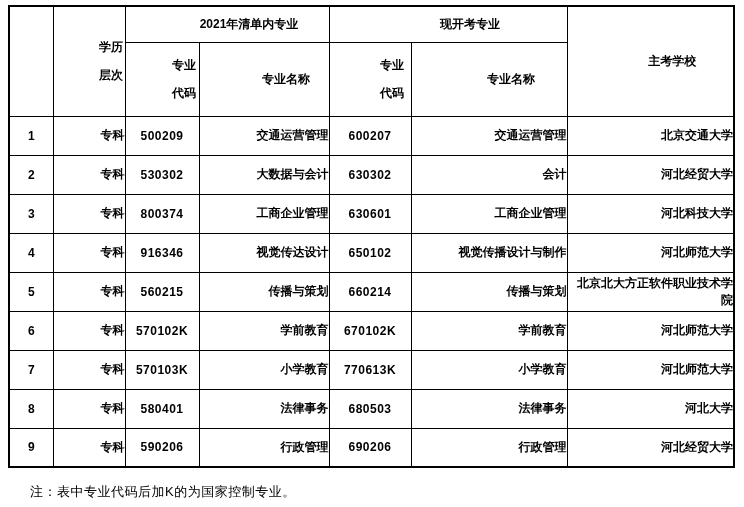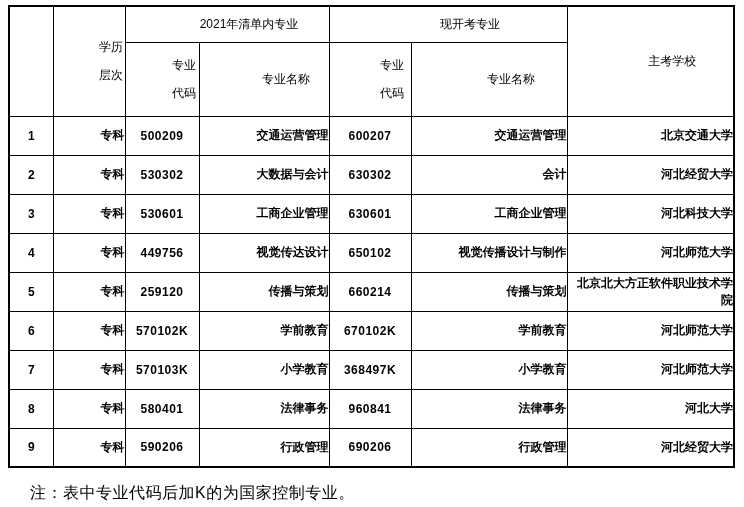--- a/index.html
+++ b/index.html
@@ -27,21 +27,21 @@
   .spec-table th,
   .spec-table td {
     border: 1px solid #000000;
     font-size: 12px;
     padding: 0;
     overflow: hidden;
     vertical-align: middle;
     background: #ffffff;
   }
   .spec-table th {
-    font-weight: normal;
+    font-weight: bold;
     text-align: center;
     padding-left: 44px;
   }
   .spec-table td {
     font-weight: bold;
   }
   tr.r-group { height: 36px; }
   tr.r-sub   { height: 74px; }
   tbody tr   { height: 39px; }
   .two-line {
@@ -55,21 +55,21 @@
     text-align: center;
     font-weight: normal;
     letter-spacing: 0.5px;
   }
   .seq-cell {
     text-align: center;
     font-weight: normal;
   }
   .note {
     margin: 15px 0 0 30px;
-    font-size: 16px;
+    font-size: 13px;
     letter-spacing: 0.5px;
   }
 </style>
 </head>
 <body>
 
 <div class="page">
 
   <table class="spec-table">
     <colgroup>
@@ -114,68 +114,68 @@
         <td class="c-center">专科</td>
         <td class="code-cell">530302</td>
         <td class="c-left">大数据与会计</td>
         <td class="code-cell">630302</td>
         <td class="c-left">会计</td>
         <td class="c-left">河北经贸大学</td>
       </tr>
       <tr>
         <td class="seq-cell">3</td>
         <td class="c-center">专科</td>
-        <td class="code-cell">530601</td>
+        <td class="code-cell">800374</td>
         <td class="c-left">工商企业管理</td>
         <td class="code-cell">630601</td>
         <td class="c-left">工商企业管理</td>
         <td class="c-left">河北科技大学</td>
       </tr>
       <tr>
         <td class="seq-cell">4</td>
         <td class="c-center">专科</td>
-        <td class="code-cell">449756</td>
+        <td class="code-cell">916346</td>
         <td class="c-left">视觉传达设计</td>
         <td class="code-cell">650102</td>
         <td class="c-left">视觉传播设计与制作</td>
         <td class="c-left">河北师范大学</td>
       </tr>
       <tr>
         <td class="seq-cell">5</td>
         <td class="c-center">专科</td>
-        <td class="code-cell">259120</td>
+        <td class="code-cell">560215</td>
         <td class="c-left">传播与策划</td>
         <td class="code-cell">660214</td>
         <td class="c-left">传播与策划</td>
         <td class="c-left">北京北大方正软件职业技术学院</td>
       </tr>
       <tr>
         <td class="seq-cell">6</td>
         <td class="c-center">专科</td>
         <td class="code-cell">570102K</td>
         <td class="c-left">学前教育</td>
         <td class="code-cell">670102K</td>
         <td class="c-left">学前教育</td>
         <td class="c-left">河北师范大学</td>
       </tr>
       <tr>
         <td class="seq-cell">7</td>
         <td class="c-center">专科</td>
         <td class="code-cell">570103K</td>
         <td class="c-left">小学教育</td>
-        <td class="code-cell">368497K</td>
+        <td class="code-cell">770613K</td>
         <td class="c-left">小学教育</td>
         <td class="c-left">河北师范大学</td>
       </tr>
       <tr>
         <td class="seq-cell">8</td>
         <td class="c-center">专科</td>
         <td class="code-cell">580401</td>
         <td class="c-left">法律事务</td>
-        <td class="code-cell">960841</td>
+        <td class="code-cell">680503</td>
         <td class="c-left">法律事务</td>
         <td class="c-left">河北大学</td>
       </tr>
       <tr>
         <td class="seq-cell">9</td>
         <td class="c-center">专科</td>
         <td class="code-cell">590206</td>
         <td class="c-left">行政管理</td>
         <td class="code-cell">690206</td>
         <td class="c-left">行政管理</td>

